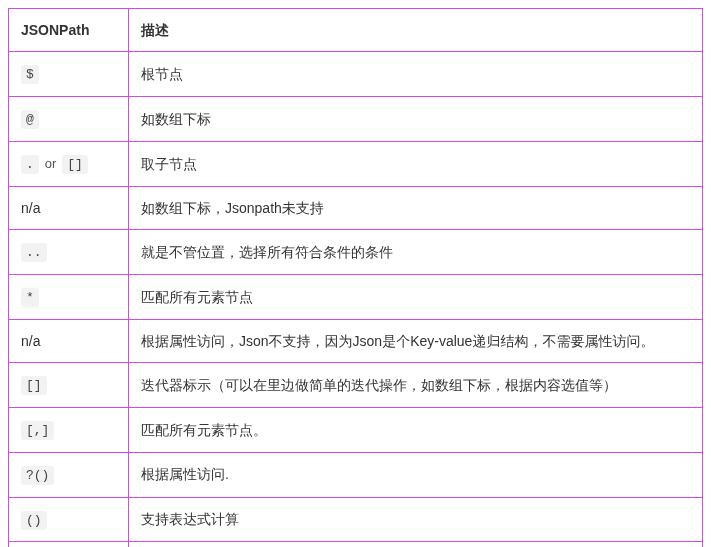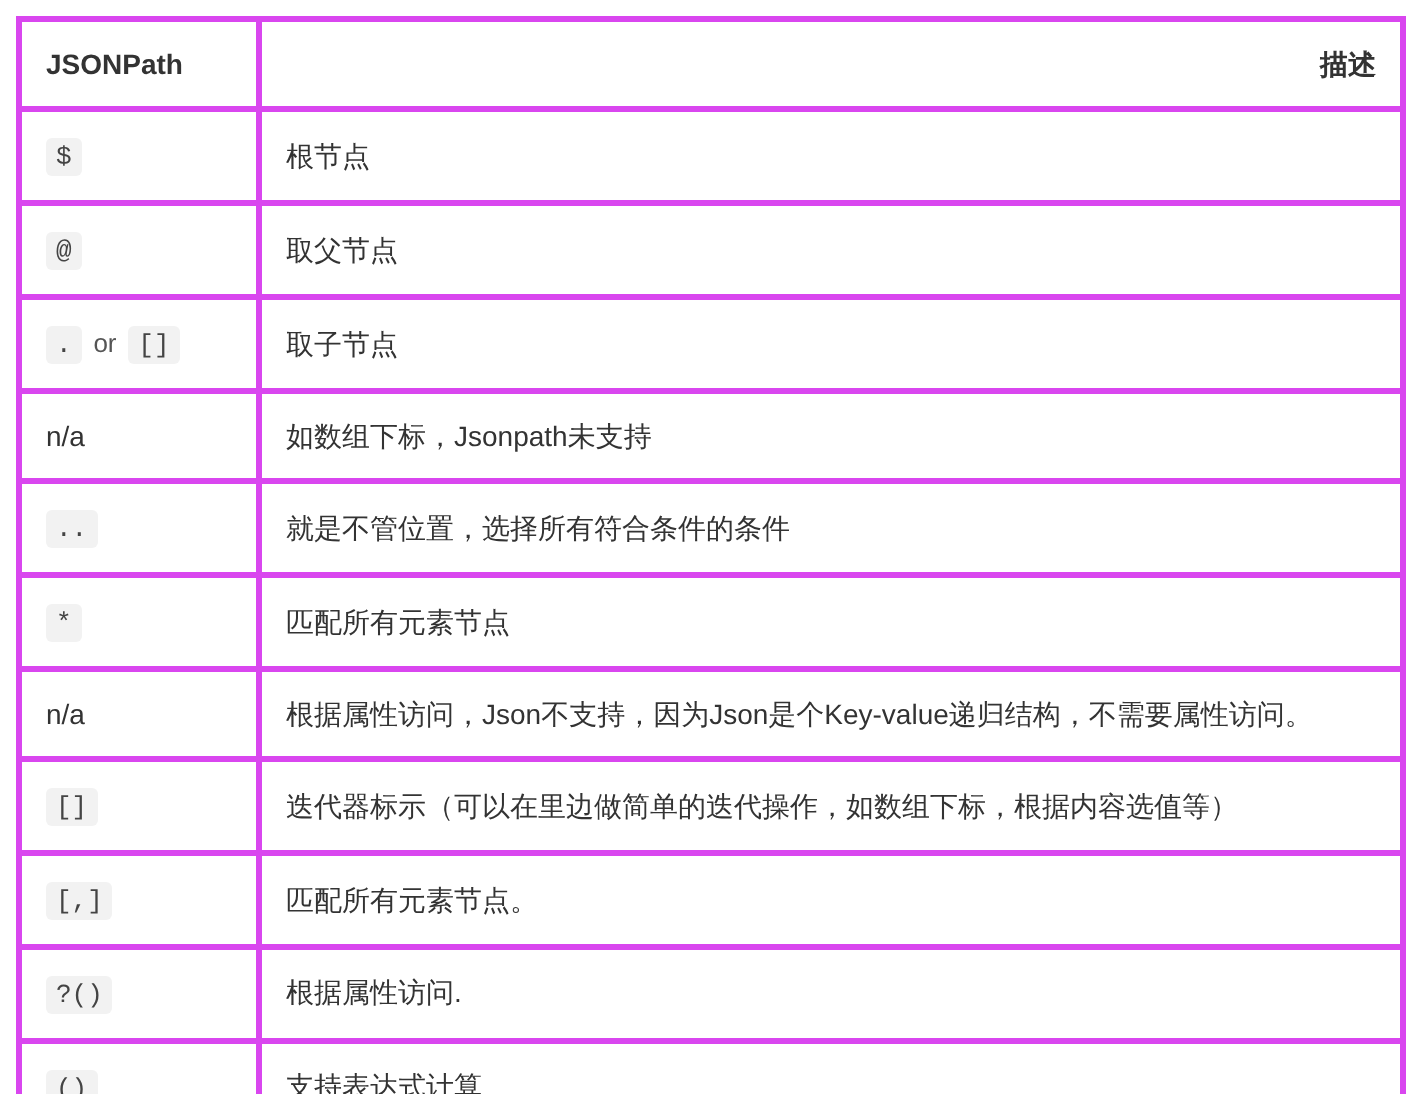--- a/index.html
+++ b/index.html
@@ -12,33 +12,33 @@
     background: #fff;
     width: 711px;
   }
   table {
     border-collapse: collapse;
     width: 100%;
     table-layout: fixed;
   }
   col.c1 { width: 120px; }
   th, td {
-    border: 3px solid #d946ef;
+    border: 1px solid #d946ef;
     padding: 10px 12px;
     text-align: left;
     vertical-align: middle;
     word-wrap: break-word;
     line-height: 1.6;
   }
   th {
     font-weight: 600;
     background: #fff;
   }
   th.desc-header {
-    text-align: right;
+    text-align: left;
   }
   td.jp-cell {
     white-space: nowrap;
   }
   code {
     font-family: "SFMono-Regular", Consolas, "Courier New", monospace;
     background: #f2f2f2;
     padding: 2px 5px;
     border-radius: 3px;
     font-size: 13px;
@@ -71,21 +71,21 @@
       <th class="desc-header">描述</th>
     </tr>
   </thead>
   <tbody>
     <tr>
       <td class="jp-cell"><code>$</code></td>
       <td>根节点</td>
     </tr>
     <tr>
       <td class="jp-cell"><code>@</code></td>
-      <td>取父节点</td>
+      <td>如数组下标</td>
     </tr>
     <tr>
       <td class="jp-cell">
         <code>.</code>
         <span class="or-text">or</span>
         <code>[]</code>
       </td>
       <td>取子节点</td>
     </tr>
     <tr>

